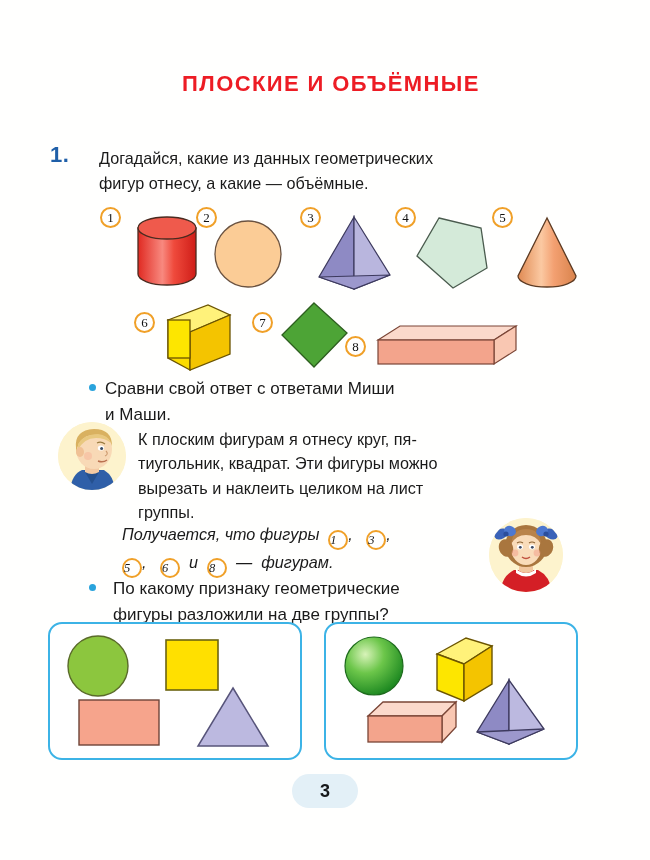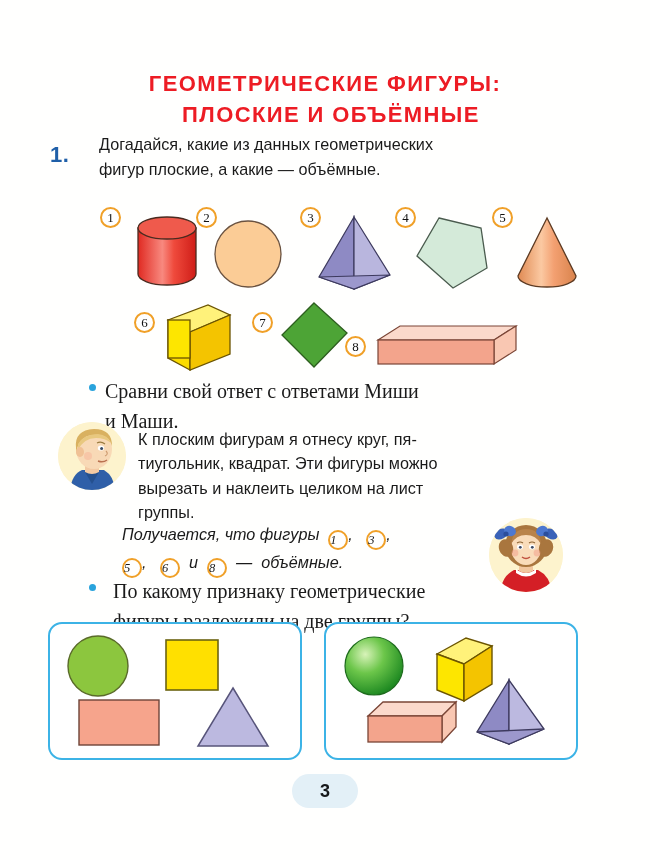--- a/index.html
+++ b/index.html
@@ -42,21 +42,21 @@
     left: 50px;
     top: 142px;
     color: #1f5fa8;
     font-weight: bold;
     font-size: 22px;
     letter-spacing: 0.5px;
   }
   .task-text {
     position: absolute;
     left: 99px;
-    top: 132px;
+    top: 146px;
     width: 484px;
     font-size: 16.2px;
     line-height: 1.52;
     text-align: justify;
     text-align-last: left;
   }
   .task-text .l2 { display: block; }
 
   
   .gallery { position: absolute; left: 0; top: 0; width: 650px; height: 860px; pointer-events: none; }
@@ -93,25 +93,24 @@
 
   
   .bullet-dot {
     position: absolute;
     width: 7px; height: 7px;
     border-radius: 50%;
     background: #29a3dc;
   }
   .bullet-text {
     position: absolute;
-    font-size: 20px;
+    font-size: 17px;
     line-height: 1.5;
     text-align: justify;
     text-align-last: left;
-    font-family: Liberation Serif, serif;
   }
 
   
   .portrait {
     position: absolute;
     border-radius: 50%;
     background: #fdf3cd;
     overflow: hidden;
   }
 
@@ -146,28 +145,27 @@
     font-weight: bold;
     color: #16181a;
   }
 </style>
 </head>
 <body>
 
 <div class="page">
 
   <div class="title">
-    <span>ГЕОМЕТРИЧЕСКИЕ ФИГУРЫ:</span>
     <span class="line2">ПЛОСКИЕ И ОБЪЁМНЫЕ</span>
   </div>
 
   <div class="task-num">1.</div>
   <div class="task-text">
     <span>Догадайся, какие из данных геометрических</span>
-    <span class="l2">фигур плоские, а какие — объёмные.</span>
+    <span class="l2">фигур отнесу, а какие — объёмные.</span>
   </div>
 
   <div class="gallery">
 
     <div class="numcircle" style="left:100px; top:207px;">1</div>
     <svg class="shape-item" style="left:130px; top:212px;" width="74" height="80" viewBox="0 0 74 80">
       <defs>
         <linearGradient id="cylg" x1="0" y1="0" x2="1" y2="0">
           <stop offset="0%" stop-color="#e02a22"></stop>
           <stop offset="42%" stop-color="#f8897f"></stop>
@@ -312,21 +310,21 @@
 
   <div class="speech" style="left:122px; top:522px; width:380px;font-style:italic;">
     <span>Получается, что фигуры</span>&nbsp;
     <span class="inum">1</span><span>,</span>&nbsp;&nbsp;
     <span class="inum">3</span><span>,</span><br>
     <span class="inum">5</span><span>,</span>&nbsp;&nbsp;
     <span class="inum">6</span>&nbsp;
     <span>и</span>&nbsp;
     <span class="inum">8</span>&nbsp;
     <span>—</span>&nbsp;
-    <span>объёмные.</span>
+    <span>фигурам.</span>
   </div>
 
   <div class="bullet-dot" style="left:89px; top:584px;"></div>
   <div class="bullet-text" style="left:113px; top:576px; width:382px;">
     <span>По какому признаку геометрические</span><br>
     <span>фигуры разложили на две группы?</span>
   </div>
 
   <div class="ansbox" style="left:48px; top:622px; width:254px; height:138px;">
     <svg width="250" height="134" viewBox="0 0 250 134">

